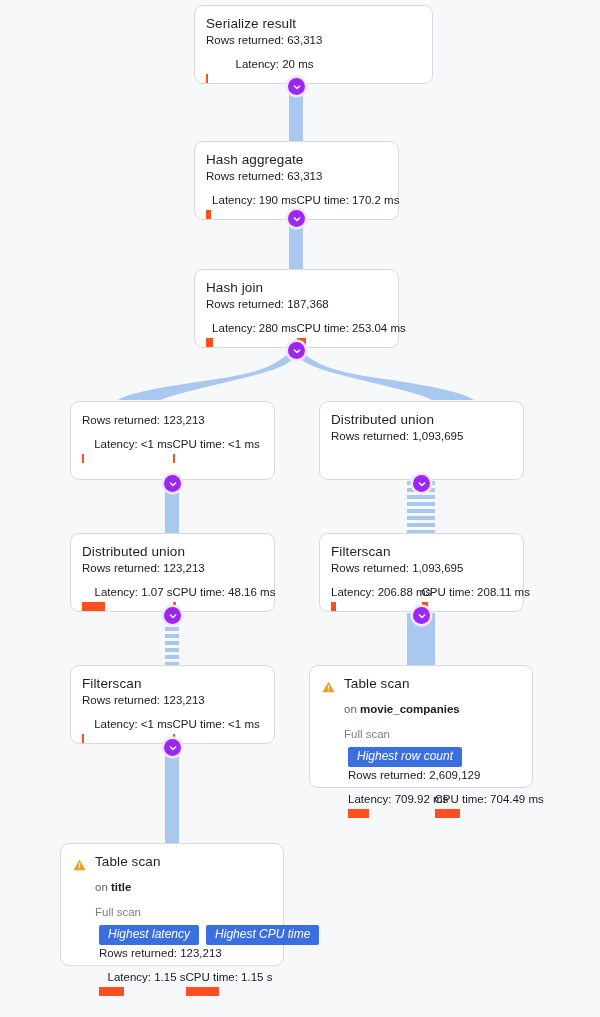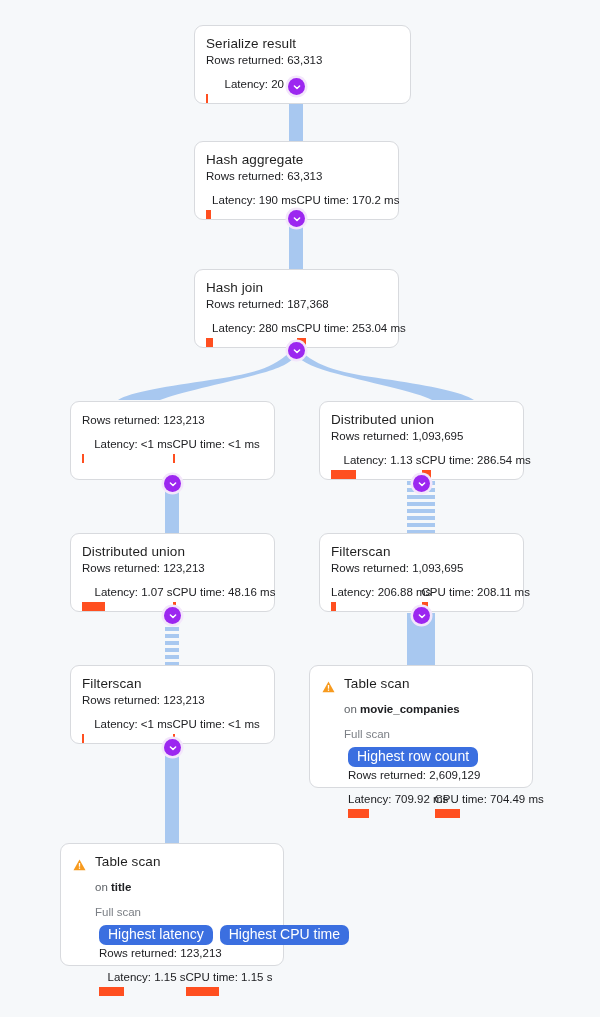--- a/index.html
+++ b/index.html
@@ -84,25 +84,26 @@
 
   .badges {
     display: flex;
     gap: 7px;
     margin-top: 5px;
     margin-bottom: 1px;
   }
   .badge {
     background: #3b6fe0;
     color: #ffffff;
-    font-size: 14px;
+    font-size: 12px;
     line-height: 11px;
     padding: 4px 9px 5px 9px;
-    border-radius: 7px;
+    border-radius: 2px;
     white-space: nowrap;
+    font-style: italic;
   }
 
   .rows {
     font-size: 11.5px;
     color: #202124;
     line-height: 15px;
     margin-top: 1px;
   }
   .indent { margin-left: 26px; }
 
@@ -201,21 +202,21 @@
     <svg width="10" height="10" viewBox="0 0 10 10">
         <path d="M2.4 4 L5 6.5 L7.6 4" stroke="#ffffff" stroke-width="1.5" fill="none" stroke-linecap="round" stroke-linejoin="round"></path>
       </svg>
   </div>
   <div class="chevron" style="left:164px; top:739px;">
     <svg width="10" height="10" viewBox="0 0 10 10">
         <path d="M2.4 4 L5 6.5 L7.6 4" stroke="#ffffff" stroke-width="1.5" fill="none" stroke-linecap="round" stroke-linejoin="round"></path>
       </svg>
   </div>
 
-  <div class="node" style="left:194px; top:5px; width:217px; height:79px;margin-top:20px;">
+  <div class="node" style="left:194px; top:5px; width:239px; height:79px;">
     <div class="node-head">
       <div class="title">Serialize result</div>
     </div>
     <div class="rows">Rows returned: 63,313</div>
     <div class="metrics">
       <div class="metric col1">
         <div class="metric-label">Latency: 20 ms</div>
         <div class="bar" style="width:2px;"></div>
       </div>
     </div>
@@ -267,30 +268,20 @@
         <div class="bar" style="width:2px;"></div>
       </div>
     </div>
   </div>
 
   <div class="node" style="left:319px; top:401px; width:205px; height:79px;">
     <div class="node-head">
       <div class="title">Distributed union</div>
     </div>
     <div class="rows">Rows returned: 1,093,695</div>
-    <div class="metrics">
-      <div class="metric col1">
-        <div class="metric-label">Latency: 1.13 s</div>
-        <div class="bar" style="width:25px;"></div>
-      </div>
-      <div class="metric">
-        <div class="metric-label">CPU time: 286.54 ms</div>
-        <div class="bar" style="width:9px;"></div>
-      </div>
-    </div>
   </div>
 
   <div class="node" style="left:70px; top:533px; width:205px; height:79px;">
     <div class="node-head">
       <div class="title">Distributed union</div>
     </div>
     <div class="rows">Rows returned: 123,213</div>
     <div class="metrics">
       <div class="metric col1">
         <div class="metric-label">Latency: 1.07 s</div>

